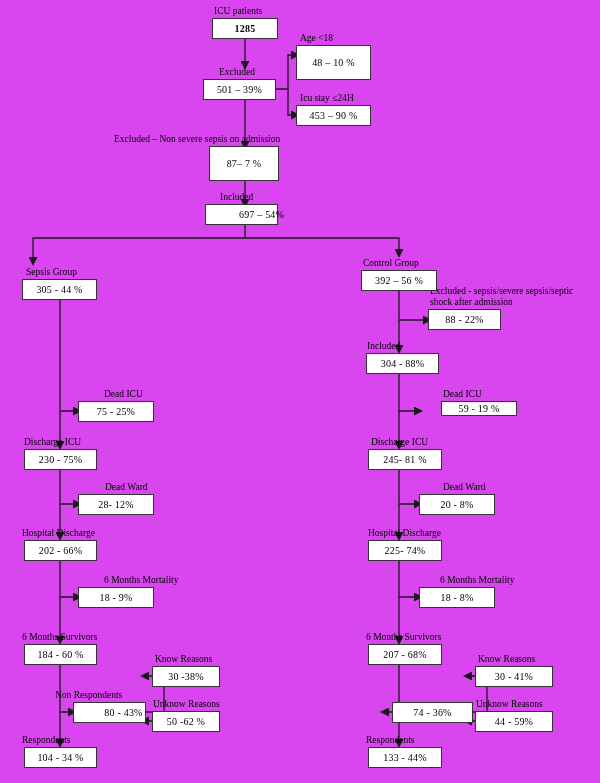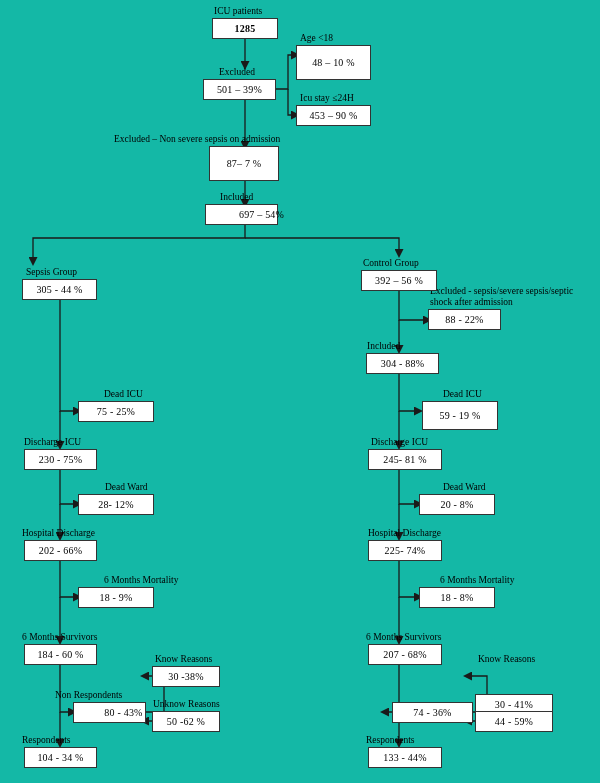--- a/index.html
+++ b/index.html
@@ -9,21 +9,21 @@
   }
   body {
     font-family: "Liberation Serif", "DejaVu Serif", serif;
     color: #000000;
   }
   #flowchart {
     position: relative;
     width: 600px;
     height: 783px;
     overflow: hidden;
-    background: #14b8a6;
+    background: #d946ef;
   }
   #edges {
     position: absolute;
     left: 0;
     top: 0;
     width: 600px;
     height: 783px;
     pointer-events: none;
   }
   .node {
@@ -131,33 +131,33 @@
       <div class="node" style="left: 296px; top: 45px; width: 75px; height: 35px; border-color: rgb(51, 51, 51);">48 – 10 %</div>
       <div class="node" style="left: 203px; top: 79px; width: 73px; height: 21px; border-color: rgb(51, 51, 51);">501 – 39%</div>
       <div class="node" style="left: 296px; top: 105px; width: 75px; height: 21px; border-color: rgb(51, 51, 51);">453 – 90 %</div>
       <div class="node" style="left: 209px; top: 146px; width: 70px; height: 35px; border-color: rgb(51, 51, 51);">87– 7 %</div>
       <div class="node" style="left: 205px; top: 204px; width: 73px; height: 21px; border-color: rgb(51, 51, 51); padding-left: 40px;">697 – 54%</div>
       <div class="node" style="left: 22px; top: 279px; width: 75px; height: 21px; border-color: rgb(51, 51, 51);">305 - 44 %</div>
       <div class="node" style="left: 361px; top: 270px; width: 76px; height: 21px; border-color: rgb(51, 51, 51);">392 – 56 %</div>
       <div class="node" style="left: 428px; top: 309px; width: 73px; height: 21px; border-color: rgb(51, 51, 51);">88 - 22%</div>
       <div class="node" style="left: 366px; top: 353px; width: 73px; height: 21px; border-color: rgb(51, 51, 51);">304 - 88%</div>
       <div class="node" style="left: 78px; top: 401px; width: 76px; height: 21px; border-color: rgb(51, 51, 51);">75 - 25%</div>
-      <div class="node" style="left: 422px; top: 401px; width: 76px; height: 29px; border-color: rgb(51, 51, 51); text-align: center;">59 - 19 %</div>
+      <div class="node" style="left: 441px; top: 401px; width: 76px; height: 15px; border-color: rgb(51, 51, 51); text-align: center;">59 - 19 %</div>
       <div class="node" style="left: 24px; top: 449px; width: 73px; height: 21px; border-color: rgb(51, 51, 51);">230 - 75%</div>
       <div class="node" style="left: 368px; top: 449px; width: 74px; height: 21px; border-color: rgb(51, 51, 51);">245- 81 %</div>
       <div class="node" style="left: 78px; top: 494px; width: 76px; height: 21px; border-color: rgb(51, 51, 51);">28- 12%</div>
       <div class="node" style="left: 419px; top: 494px; width: 76px; height: 21px; border-color: rgb(51, 51, 51);">20 - 8%</div>
       <div class="node" style="left: 24px; top: 540px; width: 73px; height: 21px; border-color: rgb(51, 51, 51);">202 - 66%</div>
       <div class="node" style="left: 368px; top: 540px; width: 74px; height: 21px; border-color: rgb(51, 51, 51);">225- 74%</div>
       <div class="node" style="left: 78px; top: 587px; width: 76px; height: 21px; border-color: rgb(51, 51, 51);">18 - 9%</div>
       <div class="node" style="left: 419px; top: 587px; width: 76px; height: 21px; border-color: rgb(51, 51, 51);">18 - 8%</div>
       <div class="node" style="left: 24px; top: 644px; width: 73px; height: 21px; border-color: rgb(51, 51, 51);">184 - 60 %</div>
       <div class="node" style="left: 368px; top: 644px; width: 74px; height: 21px; border-color: rgb(51, 51, 51);">207 - 68%</div>
       <div class="node" style="left: 152px; top: 666px; width: 68px; height: 21px; border-color: rgb(51, 51, 51);">30 -38%</div>
-      <div class="node" style="left: 475px; top: 666px; width: 78px; height: 21px; border-color: rgb(51, 51, 51); margin-top: 28px;">30 - 41%</div>
+      <div class="node" style="left: 475px; top: 666px; width: 78px; height: 21px; border-color: rgb(51, 51, 51);">30 - 41%</div>
       <div class="node" style="left: 73px; top: 702px; width: 73px; height: 21px; border-color: rgb(51, 51, 51); padding-left: 28px;">80 - 43%</div>
       <div class="node" style="left: 392px; top: 702px; width: 81px; height: 21px; border-color: rgb(51, 51, 51);">74  - 36%</div>
       <div class="node" style="left: 152px; top: 711px; width: 68px; height: 21px; border-color: rgb(51, 51, 51);">50 -62 %</div>
       <div class="node" style="left: 475px; top: 711px; width: 78px; height: 21px; border-color: rgb(51, 51, 51);">44 - 59%</div>
       <div class="node" style="left: 24px; top: 747px; width: 73px; height: 21px; border-color: rgb(51, 51, 51);">104 - 34 %</div>
       <div class="node" style="left: 368px; top: 747px; width: 74px; height: 21px; border-color: rgb(51, 51, 51);">133 - 44%</div>
     </div>
 
 </div>
 

